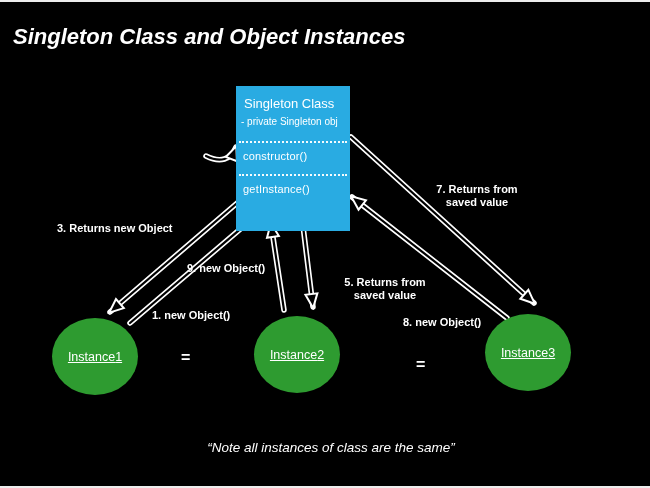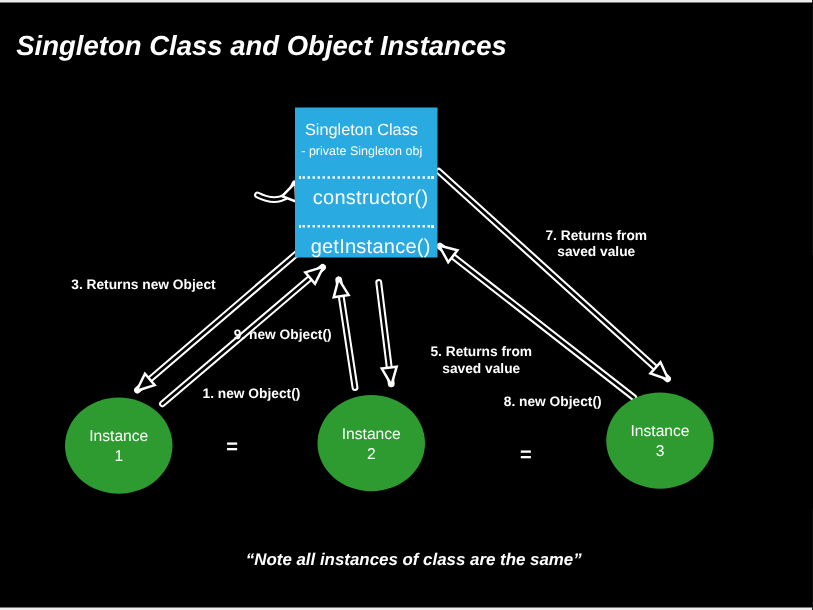--- a/index.html
+++ b/index.html
@@ -21,62 +21,62 @@
 
   .title {
     position:absolute; left:13px; top:24px;
     font-size:22px; font-weight:bold; font-style:italic;
     white-space:nowrap; color:var(--text,#fff);
   }
 
   
   .class-box {
     position:absolute; left:236px; top:86px;
-    width:114px; height:120px;
+    width:114px; height:145px;
     background:var(--box-fill,#29abe2);
     color:var(--text,#fff);
   }
   .cb-title  { font-size:13px; padding:10px 0 0 8px; }
   .cb-attr   { font-size:10px;  padding:5px 0 0 5px; }
   .cb-sep    { border-top:2px dotted rgba(255,255,255,.95); margin:14px 3px 0 3px; height:0; }
   .cb-sep2   { margin-top:12px; }
-  .cb-method { font-size:16px; padding:7px 0 0 7px; letter-spacing:.2px;text-align:center; }
+  .cb-method { font-size:11px; padding:7px 0 0 7px; letter-spacing:.2px; }
 
   
   .instance {
     position:absolute; width:86px; height:77px; border-radius:50%;
     background:var(--instance-fill,#2e9b30); color:var(--text,#fff);
-    display:flex; flex-direction:column; align-items:center; justify-content:center;
-    font-size:12.5px; line-height:16px; text-align:center;
+    display:flex; flex-direction:row; align-items:center; justify-content:center;
+    font-size:12.5px; line-height:16px; text-align:center;text-decoration:underline;
   }
   #inst1 { left:52px;  top:318px; }
   #inst2 { left:254px; top:316px; }
   #inst3 { left:485px; top:314px; }
 
   
   .lbl {
     position:absolute; font-size:11px; font-weight:bold;
     line-height:12.5px; white-space:nowrap; color:var(--text,#fff);
   }
   .lbl.wrap { white-space:normal; text-align:center; }
   #lbl2 { left:45px;  top:139px; }
   #lbl3 { left:57px;  top:222px; }
   #lbl4 { left:187px; top:262px; }
-  #lbl1 { left:162px; top:309px; }
+  #lbl1 { left:152px; top:309px; }
   #lbl5 { left:337px; top:276px; width:96px;text-align:center; }
   #lbl6 { left:403px; top:316px; }
   #lbl7 { left:427px; top:183px; width:100px; }
 
   .eq { position:absolute; font-size:16px; font-weight:bold; color:var(--text,#fff); }
   #eq1 { left:181px; top:349px; }
   #eq2 { left:416px; top:356px; }
 
   .footer {
     position:absolute; left:12px; right:0; top:440px;
-    text-align:center; font-size:13.5px; font-weight:bold; font-style:italic;
+    text-align:center; font-size:13.5px; font-weight:normal; font-style:italic;
     color:var(--text,#fff);
   }
 
   
   svg.arrows { position:absolute; left:0; top:0; pointer-events:none; }
   .aw { stroke:#fff; stroke-width:5.5; fill:none; stroke-linecap:round; }
   .ab { stroke:#000; stroke-width:2.2; fill:none; stroke-linecap:round; }
 </style>
 </head>
 <body>

